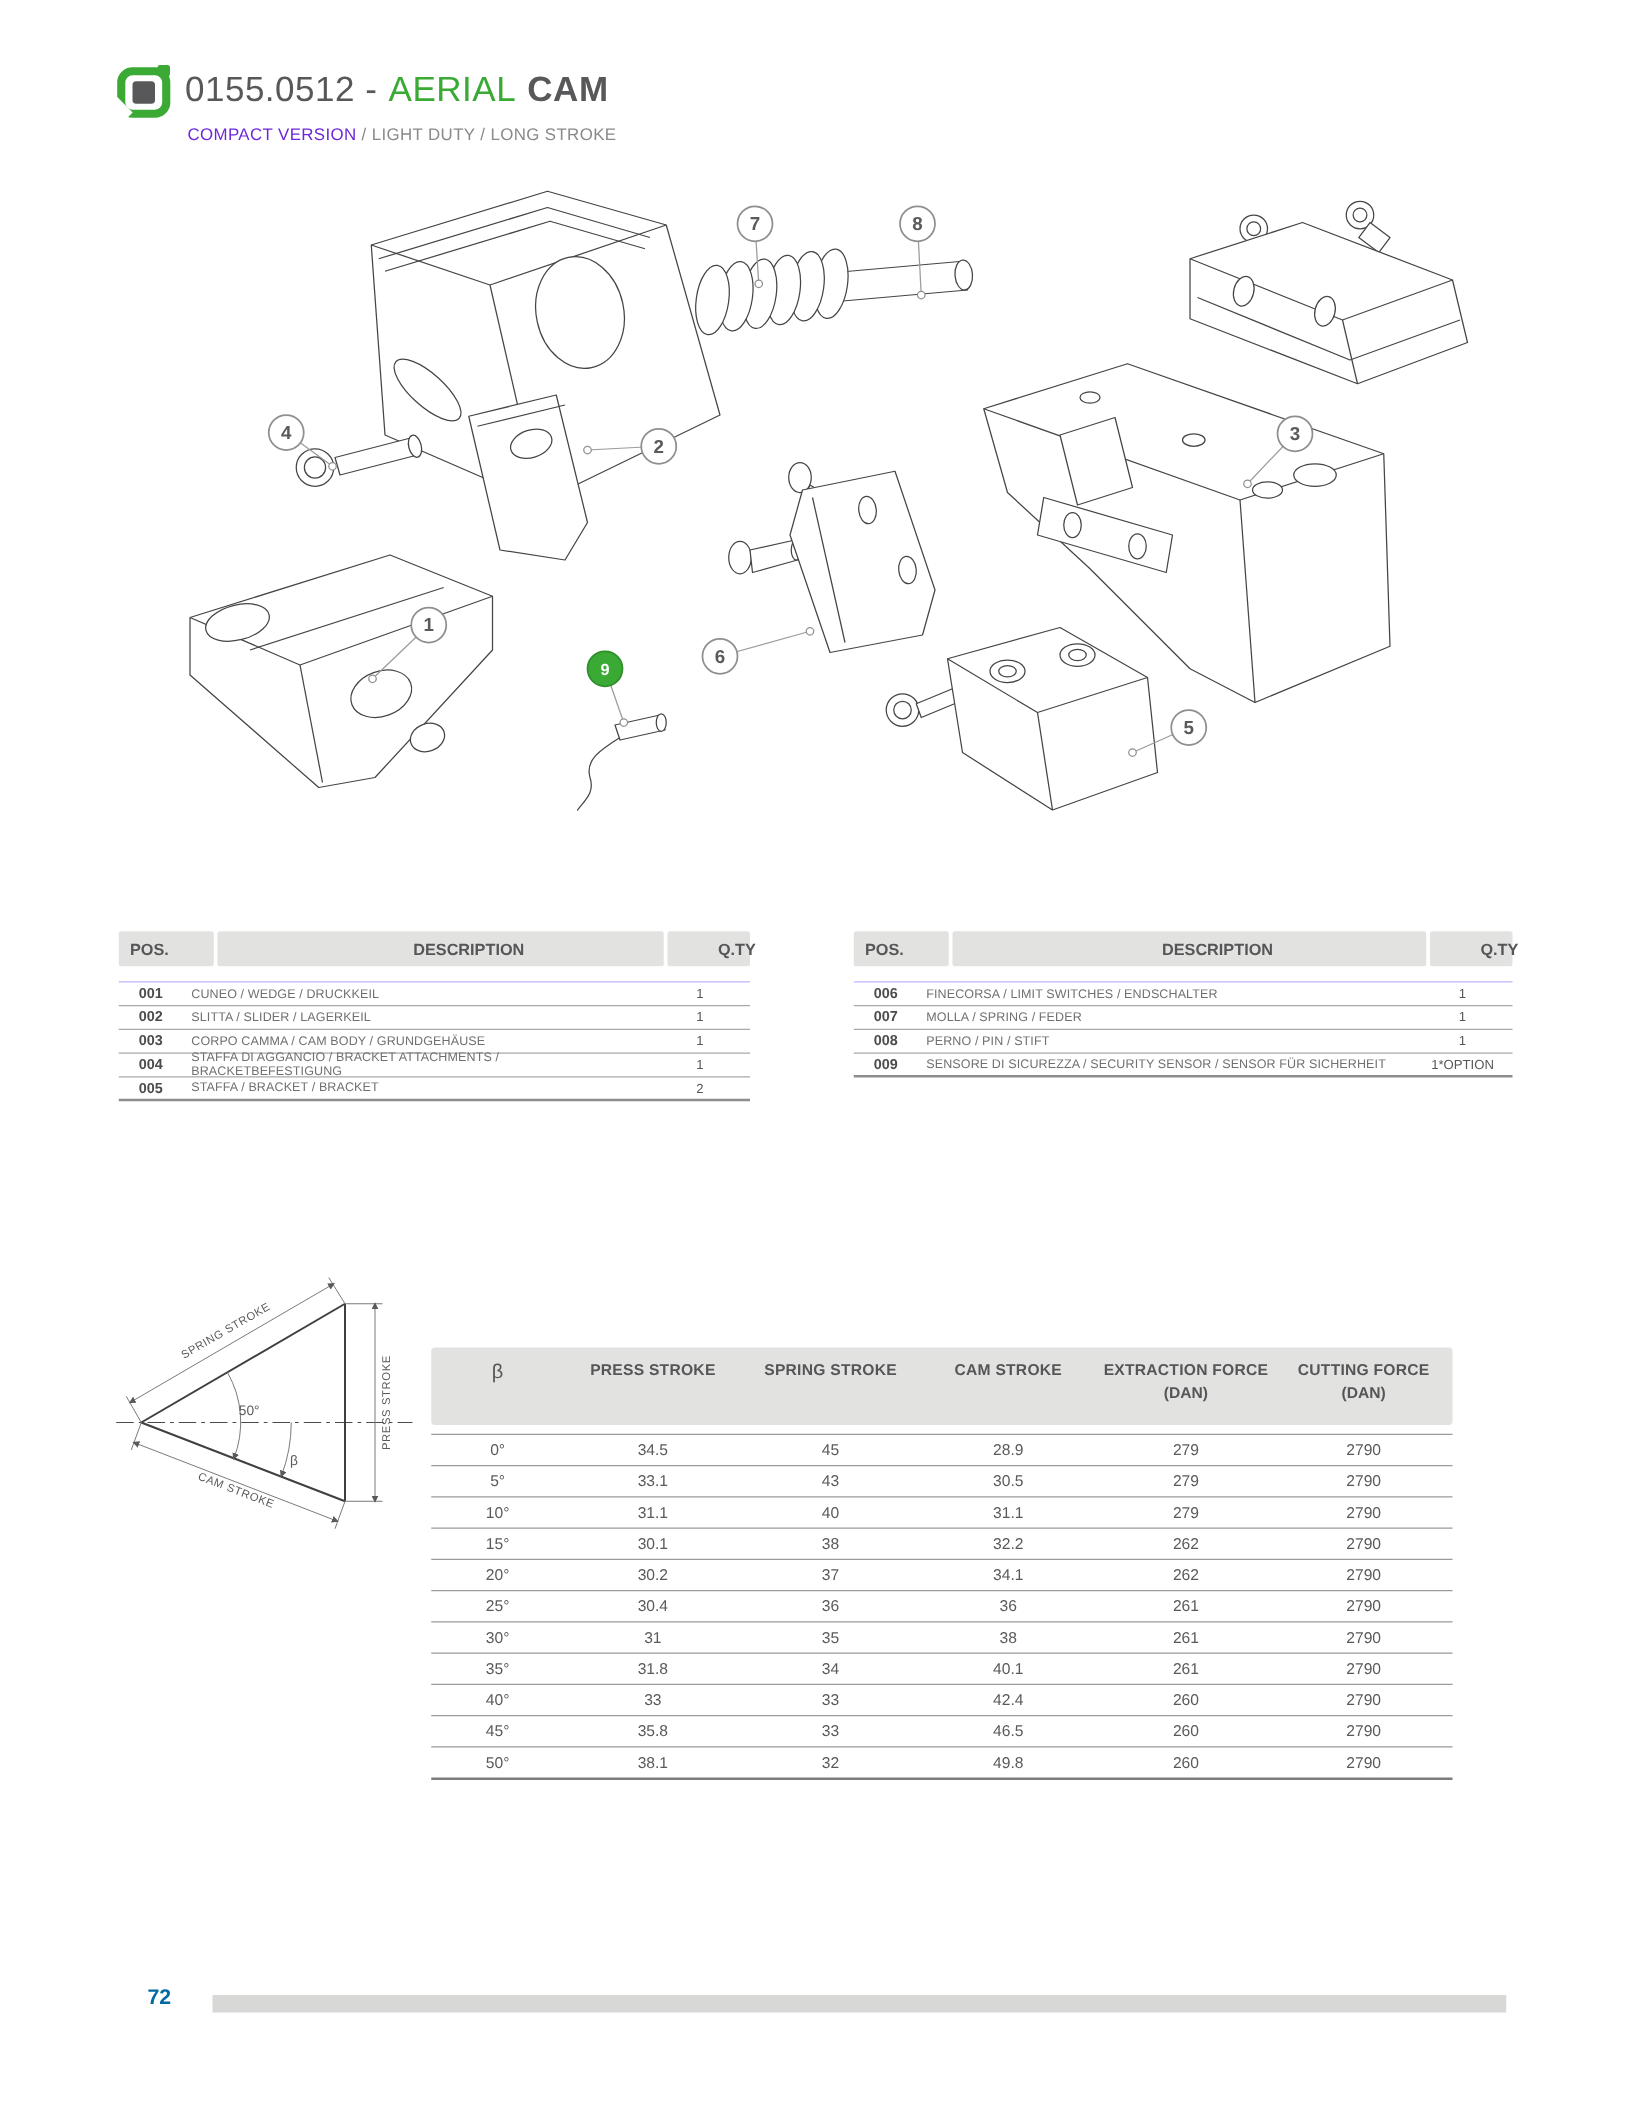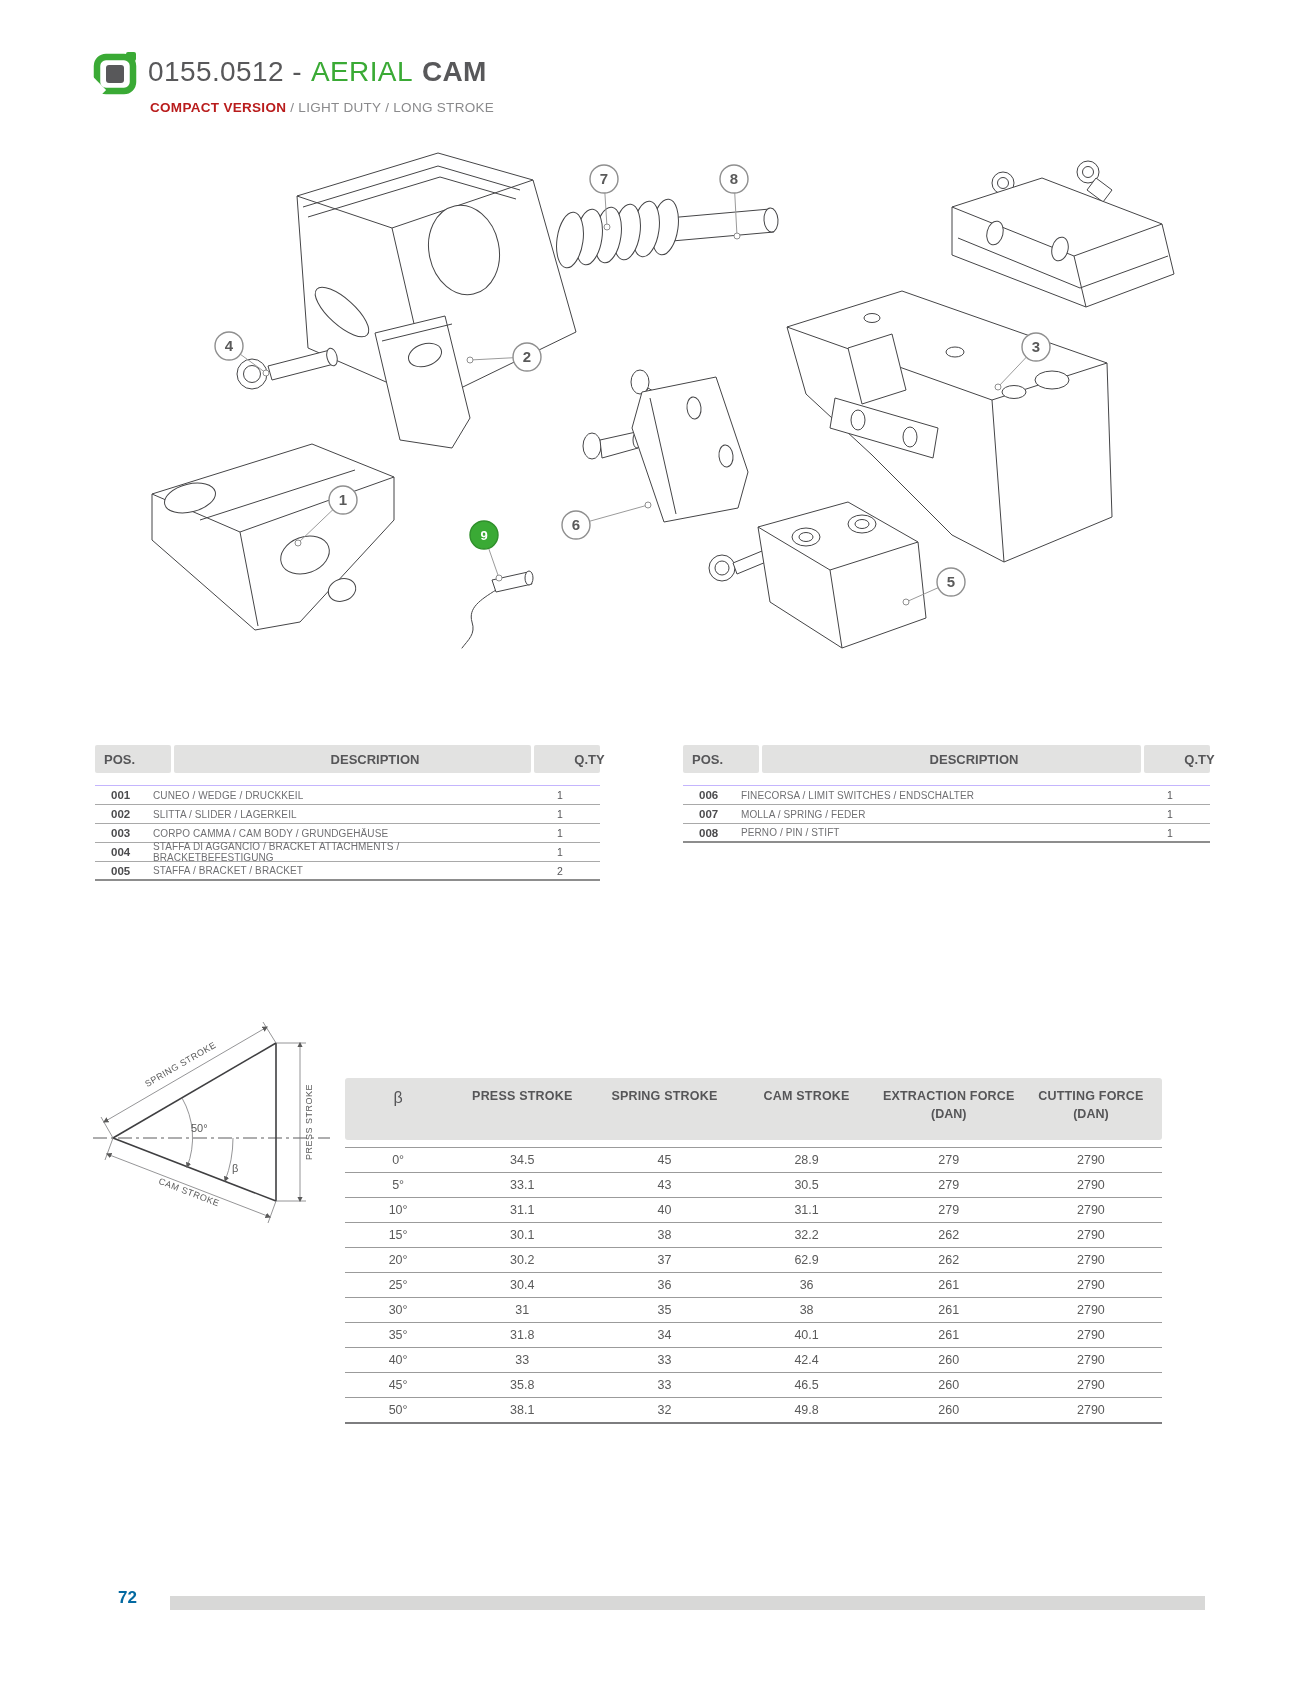--- a/index.html
+++ b/index.html
@@ -7,21 +7,21 @@
   body { font-family:"Liberation Sans", sans-serif; color:#58585a; }
   .page { position:relative; width:1303px; height:1683px; background:#fff; overflow:hidden; }
 
   
   .hdr-logo { position:absolute; left:92px; top:50px; }
   .title { position:absolute; left:148px; top:56px; font-size:28px; color:#58585a; letter-spacing:.4px; white-space:nowrap; }
   .title .code { font-weight:400; }
   .title .green { color:#3aaa35; font-weight:400; margin-left:9px; }
   .title .dark  { font-weight:700; margin-left:9px; }
   .subtitle { position:absolute; left:150px; top:100px; font-size:13.5px; color:#8a8a8c; letter-spacing:.3px; white-space:nowrap; }
-  .subtitle .strong { color:#b91c1c; font-weight:700; margin-right:4px; }
+  .subtitle .strong { color:#6d28d9; font-weight:400; margin-right:4px; }
 
   
   .drawing { position:absolute; left:90px; top:140px; }
   .drawing .part path, .drawing .part ellipse, .drawing .part circle, .drawing .part polygon
     { fill:#fff; stroke:#454547; stroke-width:1; stroke-linejoin:round; }
   .drawing .ln { fill:none !important; }
   .drawing .cable { fill:none; stroke:#454547; stroke-width:1.8; stroke-linecap:round; }
   .callout line { stroke:#9b9b9b; stroke-width:1; }
   .callout .dot { fill:#fff; stroke:#8f8f8f; stroke-width:1; }
   .callout .bln { fill:#fff; stroke:#8f8f8f; stroke-width:1.4; }
@@ -313,20 +313,25 @@
           <div class="pt-c pt-desc">MOLLA / SPRING / FEDER</div>
           <div class="pt-c pt-qty">1</div>
         </div>
 
         <div class="pt-row">
           <div class="pt-c pt-pos">008</div>
           <div class="pt-c pt-desc">PERNO / PIN / STIFT</div>
           <div class="pt-c pt-qty">1</div>
         </div>
 
+        <div class="pt-row">
+          <div class="pt-c pt-pos">009</div>
+          <div class="pt-c pt-desc">SENSORE DI SICUREZZA / SECURITY SENSOR / SENSOR FÜR SICHERHEIT</div>
+          <div class="pt-c pt-qty">1*OPTION</div>
+        </div>
       </div>
   </div>
 
   <svg class="angle-diagram" width="250" height="220" viewBox="0 0 250 220">
     <defs>
       <marker id="arr" viewBox="0 0 10 10" refX="8" refY="5" markerWidth="7" markerHeight="7" orient="auto-start-reverse">
         <path d="M0,0 L10,5 L0,10 z" fill="#5a5a5a"></path>
       </marker>
     </defs>
     <line class="center" x1="5" y1="120" x2="242" y2="120"></line>
@@ -413,21 +418,21 @@
           <div class="st-c c2">38</div>
           <div class="st-c c3">32.2</div>
           <div class="st-c c4">262</div>
           <div class="st-c c5">2790</div>
         </div>
 
         <div class="st-row">
           <div class="st-c c0">20°</div>
           <div class="st-c c1">30.2</div>
           <div class="st-c c2">37</div>
-          <div class="st-c c3">62.9</div>
+          <div class="st-c c3">34.1</div>
           <div class="st-c c4">262</div>
           <div class="st-c c5">2790</div>
         </div>
 
         <div class="st-row">
           <div class="st-c c0">25°</div>
           <div class="st-c c1">30.4</div>
           <div class="st-c c2">36</div>
           <div class="st-c c3">36</div>
           <div class="st-c c4">261</div>

